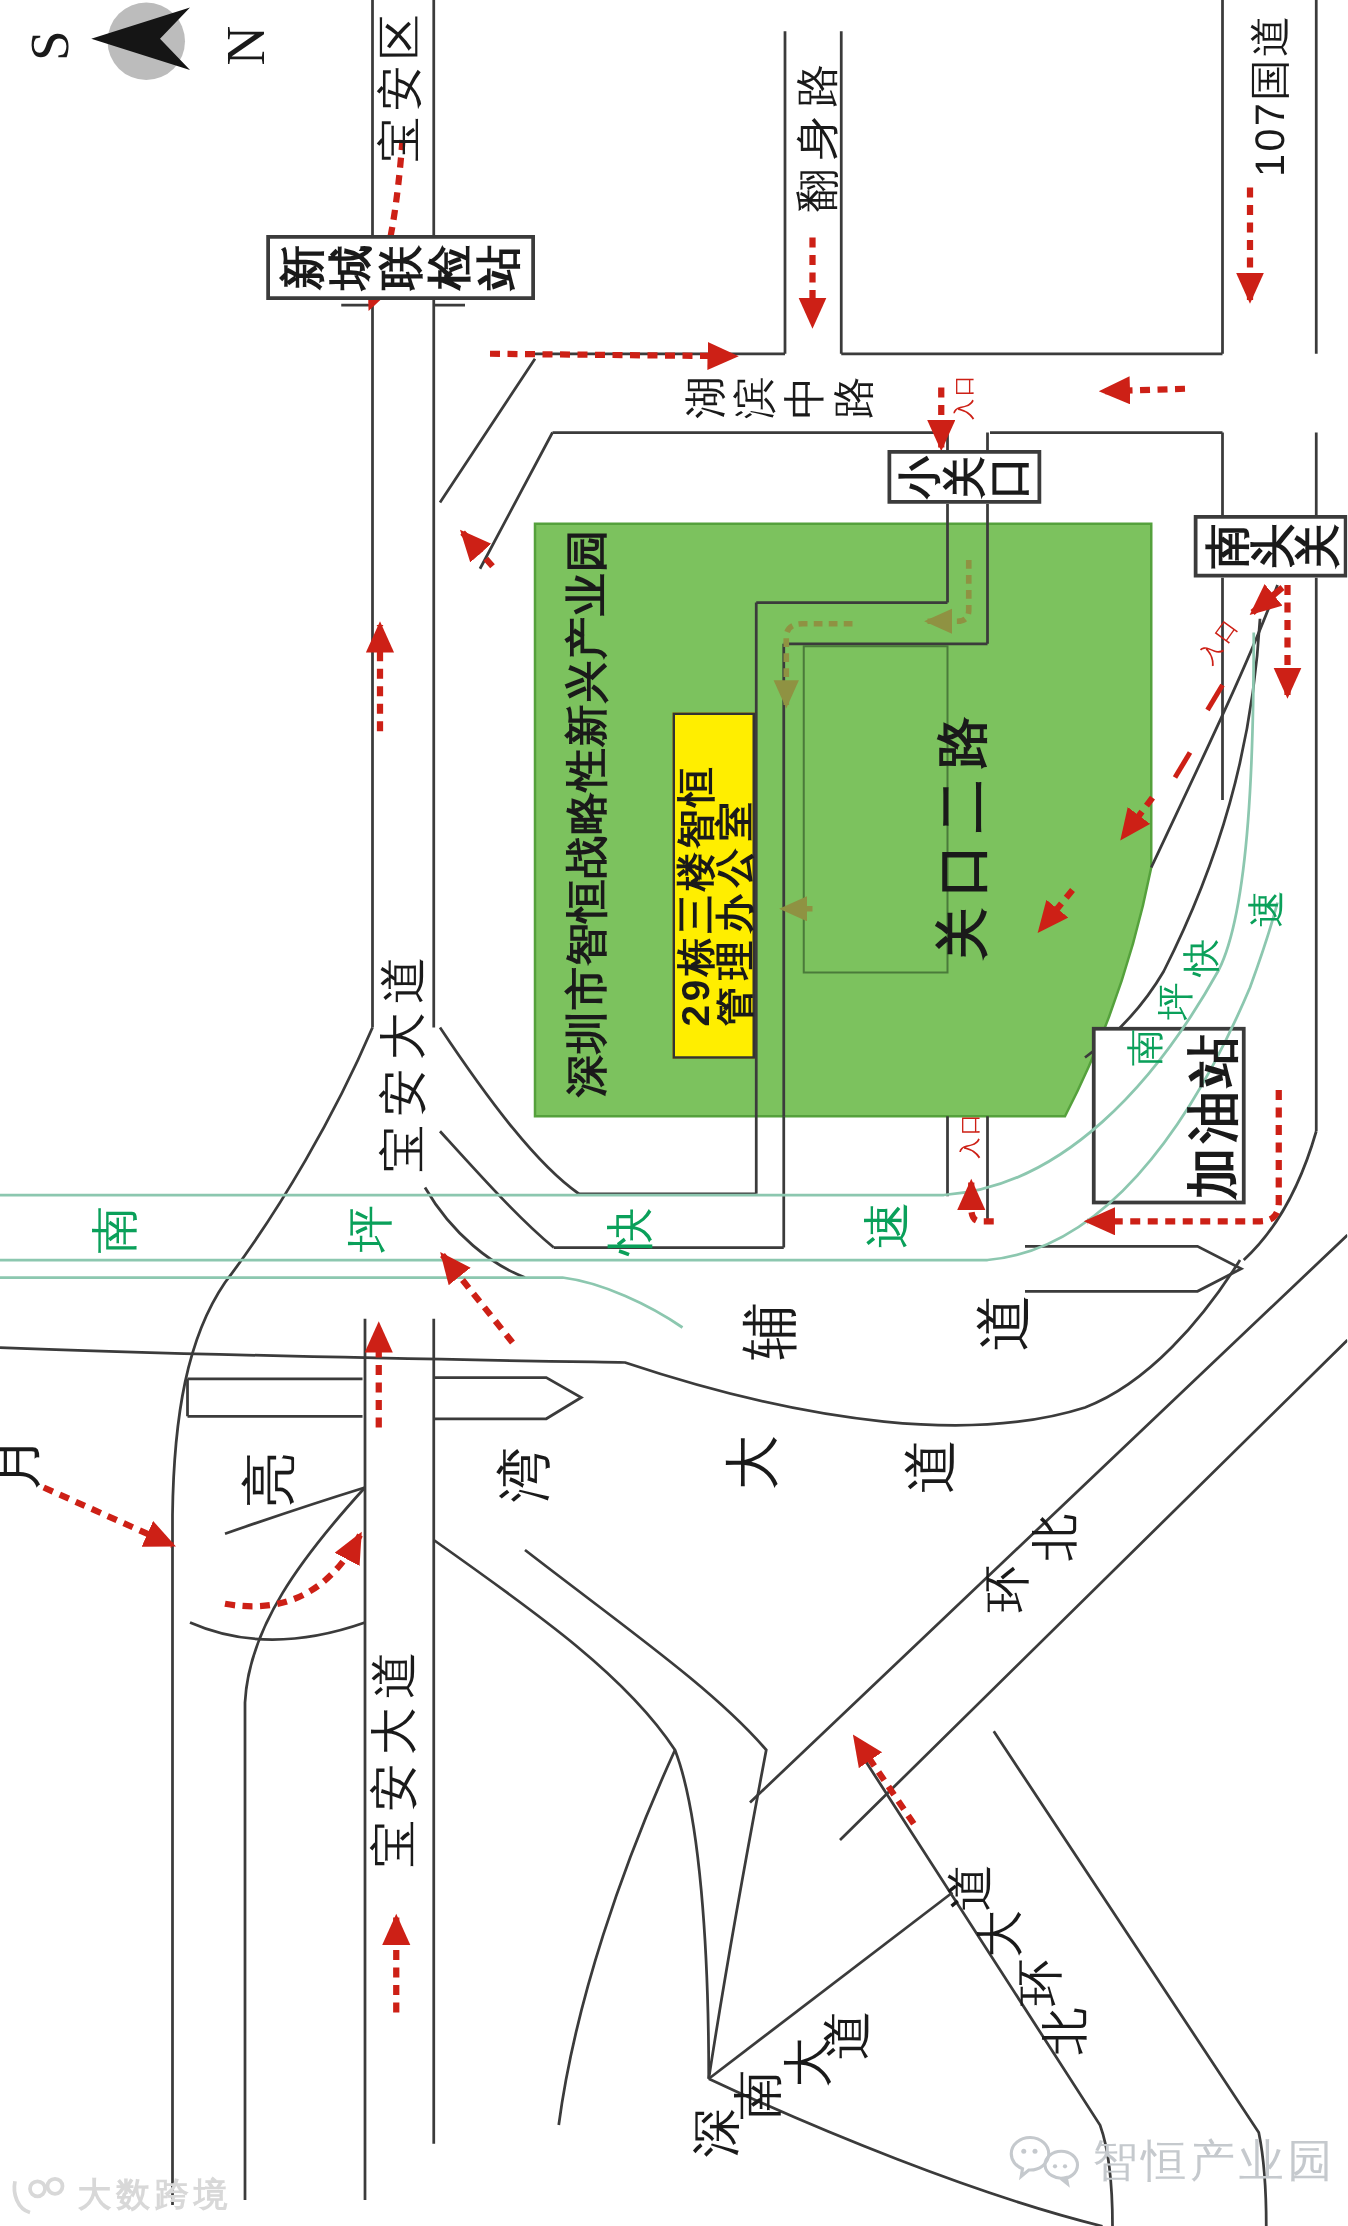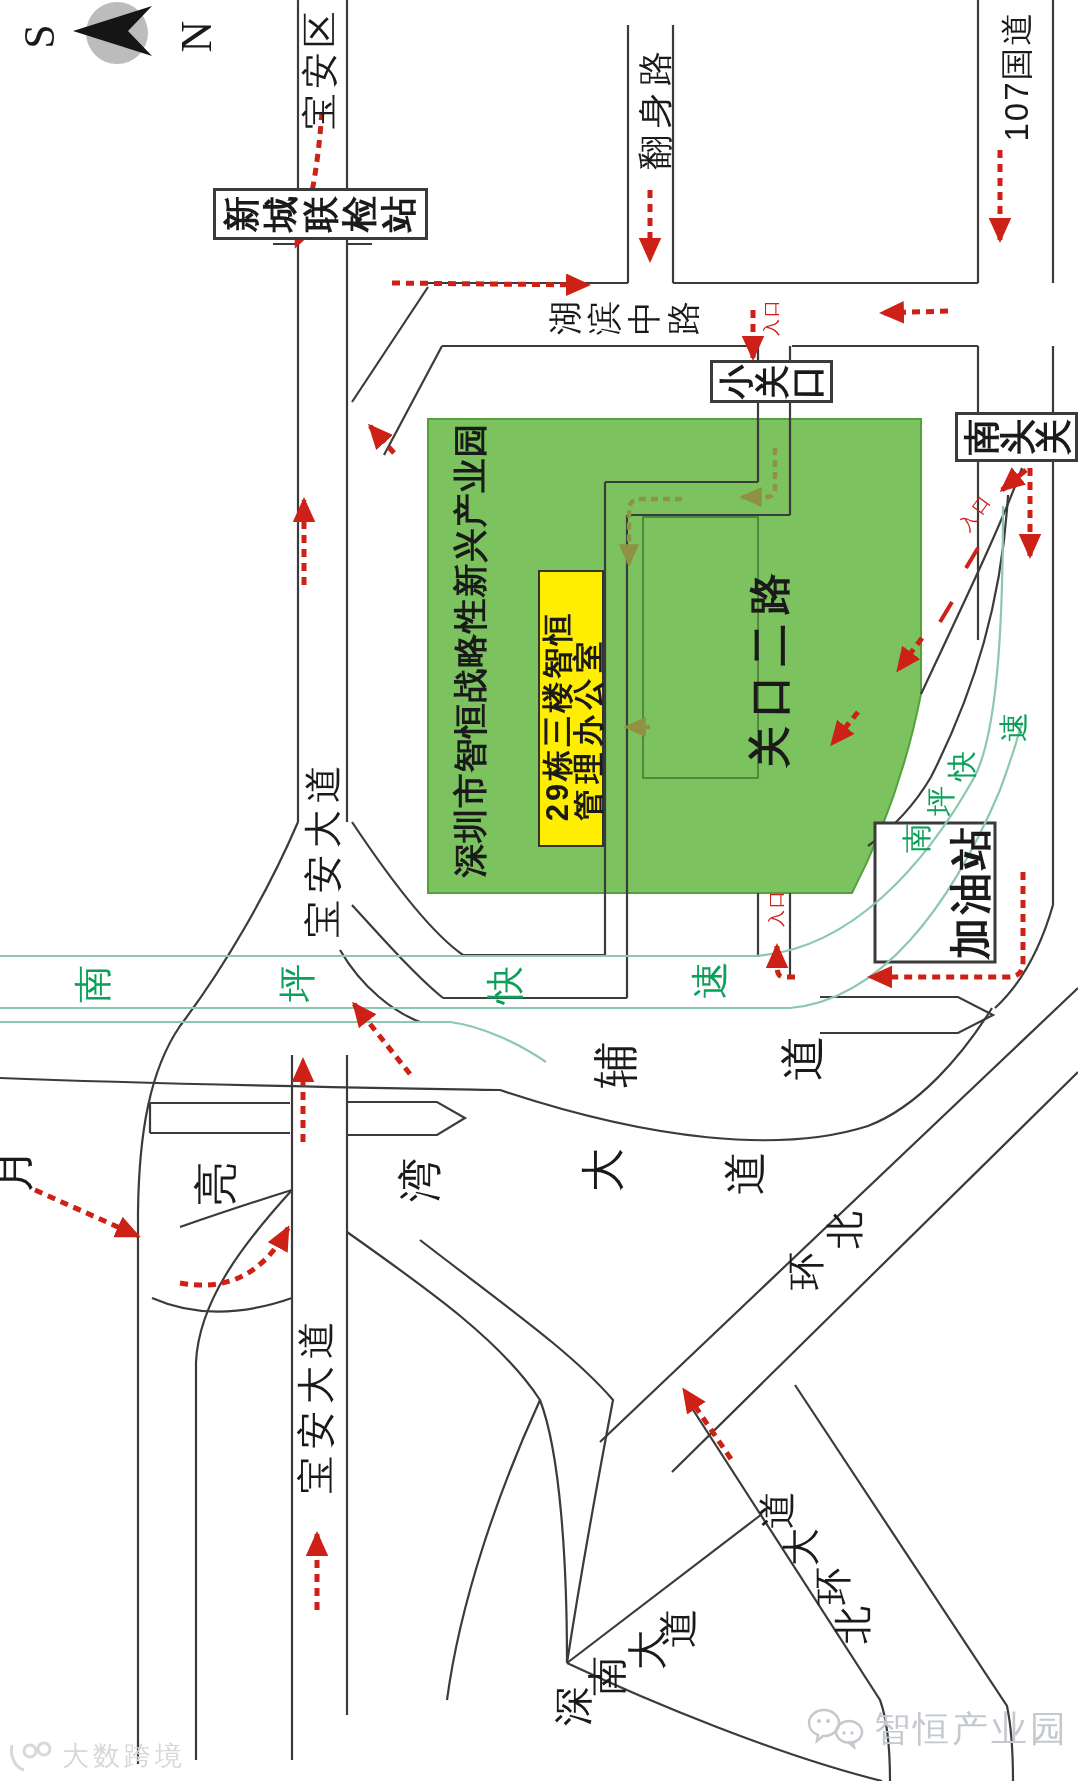--- a/index.html
+++ b/index.html
@@ -237,16 +237,16 @@
     <span style="font-size:36px;letter-spacing:3px;">智恒产业园</span>
   </div>
   <div class="wm" style="left:8px;top:1738px;color:#d8d8d8;">
     <svg width="44" height="34" viewBox="0 0 44 34">
       <g fill="none" stroke="#d8d8d8" stroke-width="3">
         <path d="M4,6 C2,16 6,28 16,31"></path>
         <circle cx="22" cy="12" r="6"></circle>
         <circle cx="36" cy="10" r="6"></circle>
       </g>
     </svg>
-    <span style="font-size:27px;letter-spacing:4px;font-weight:400;">大数跨境</span>
+    <span style="font-size:27px;letter-spacing:4px;font-weight:700;">大数跨境</span>
   </div>
 
 </div>
 
 </body></html>

